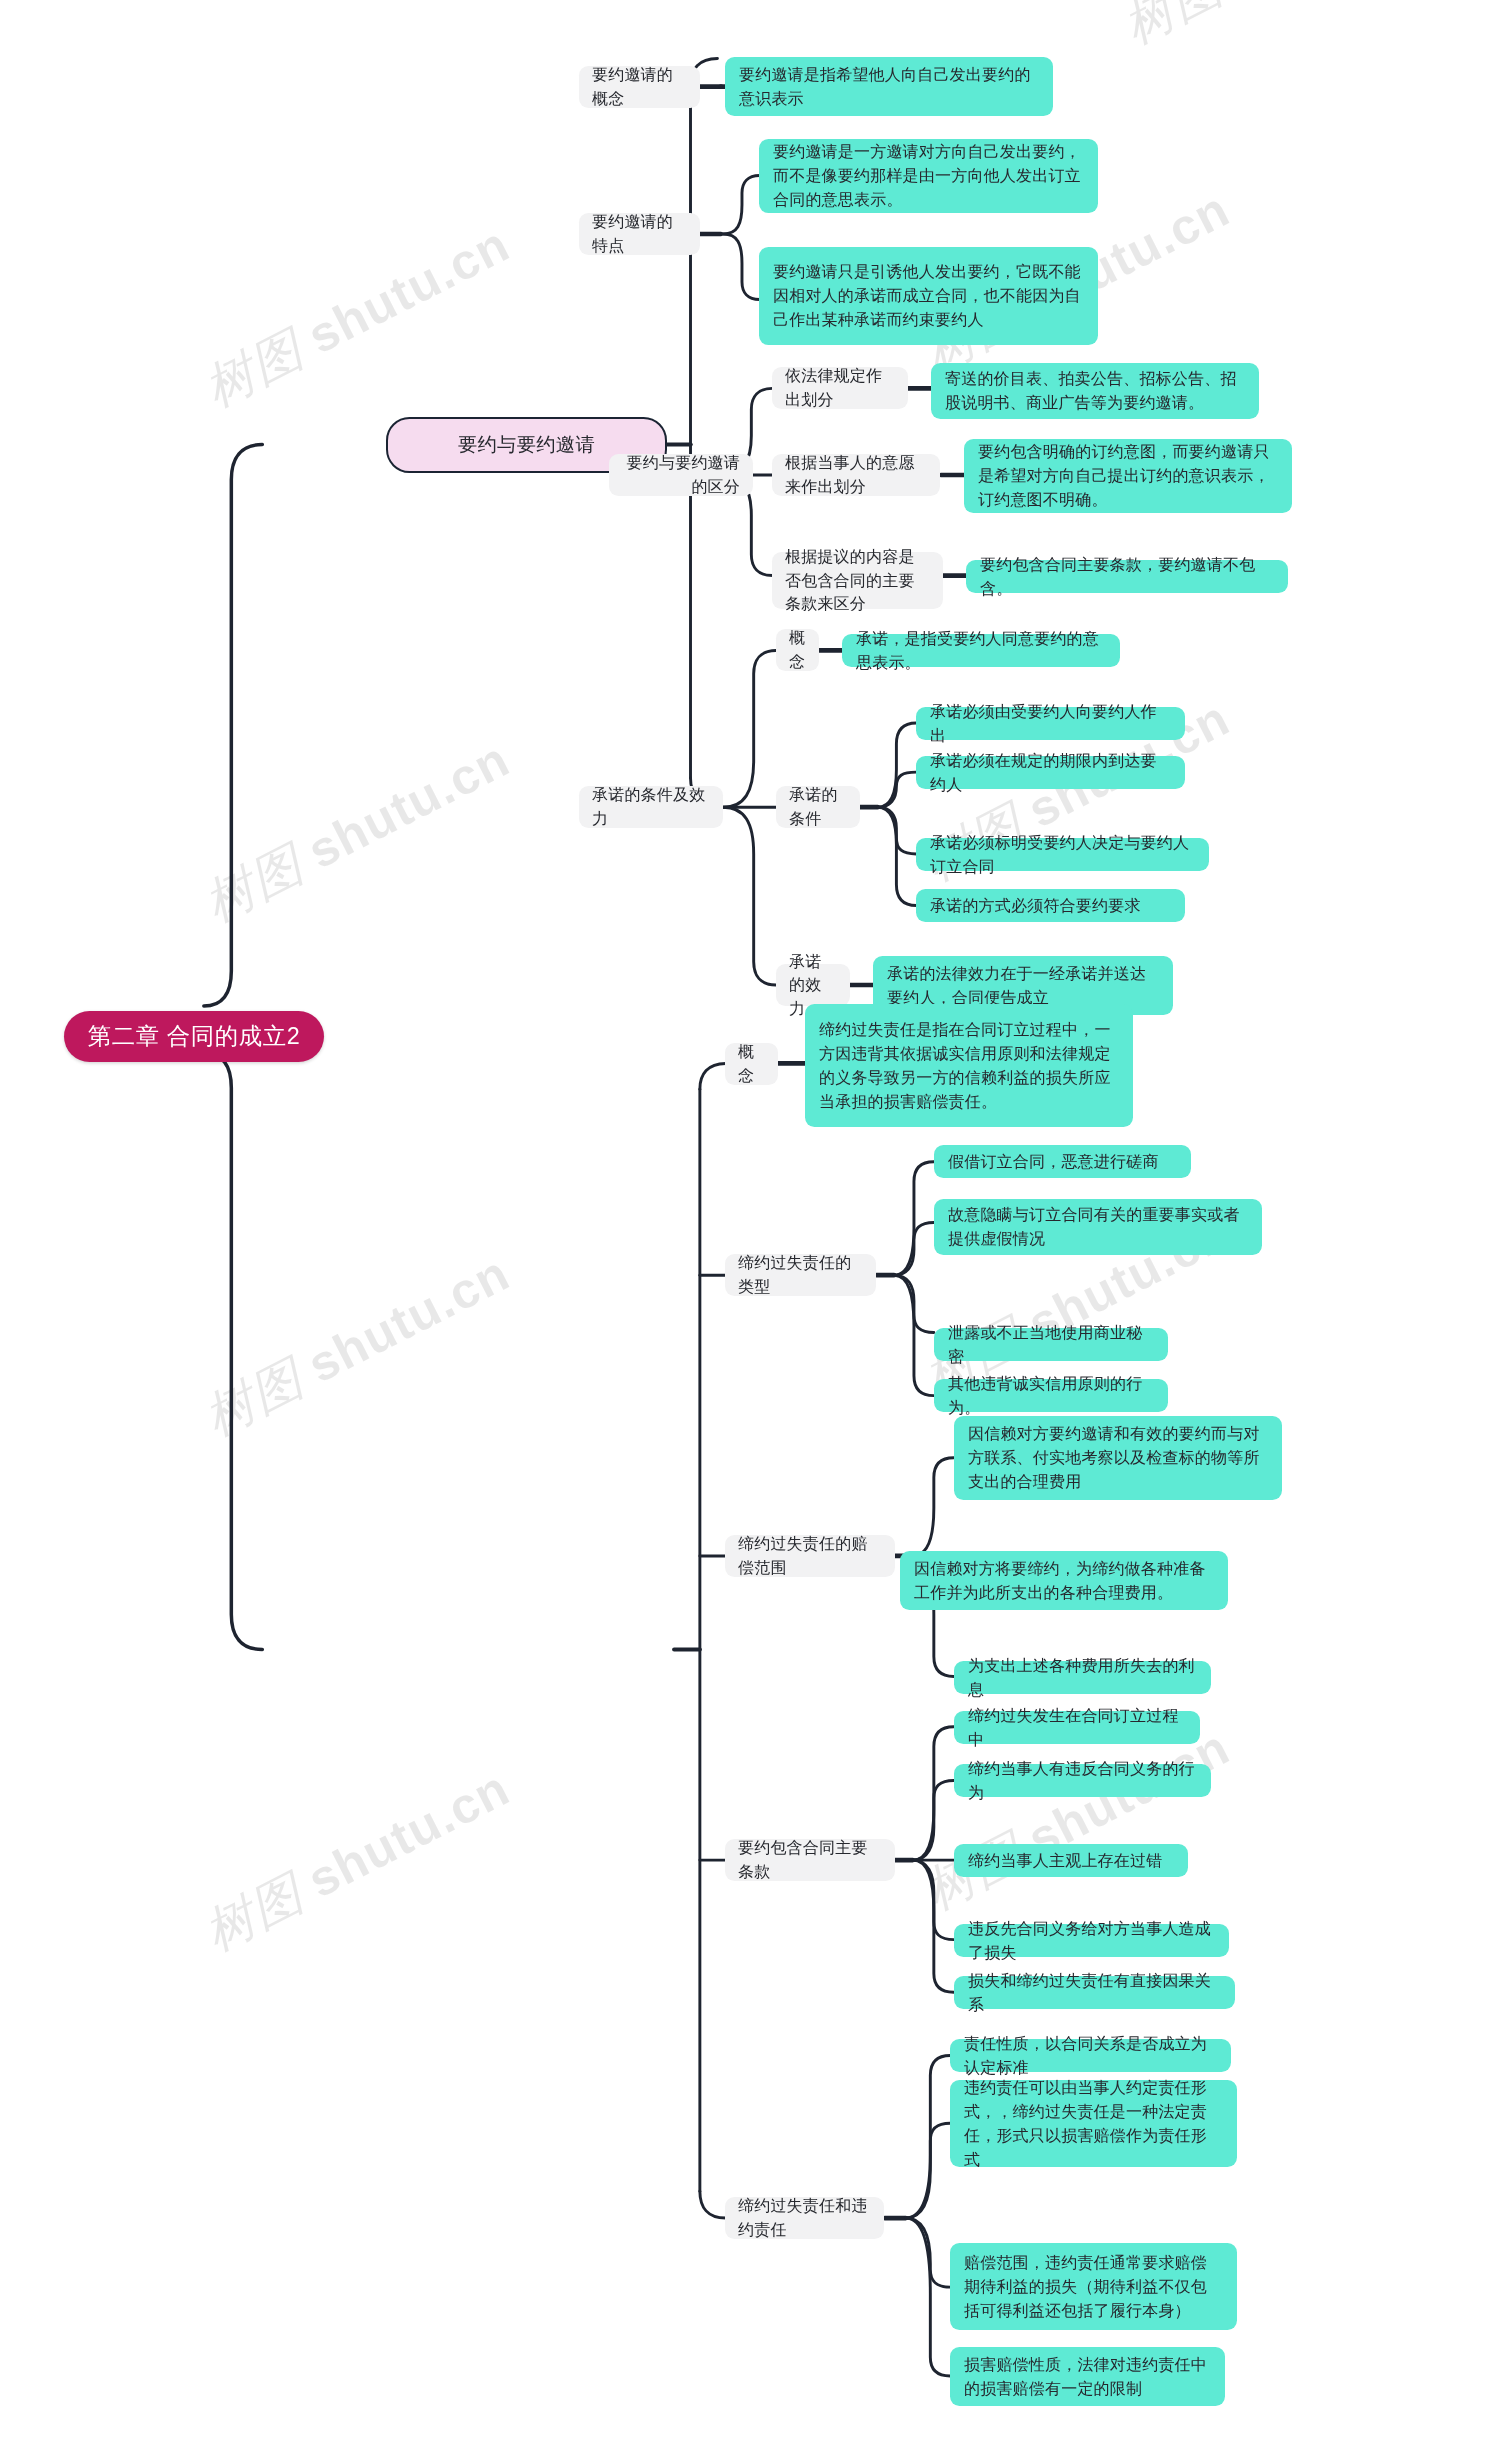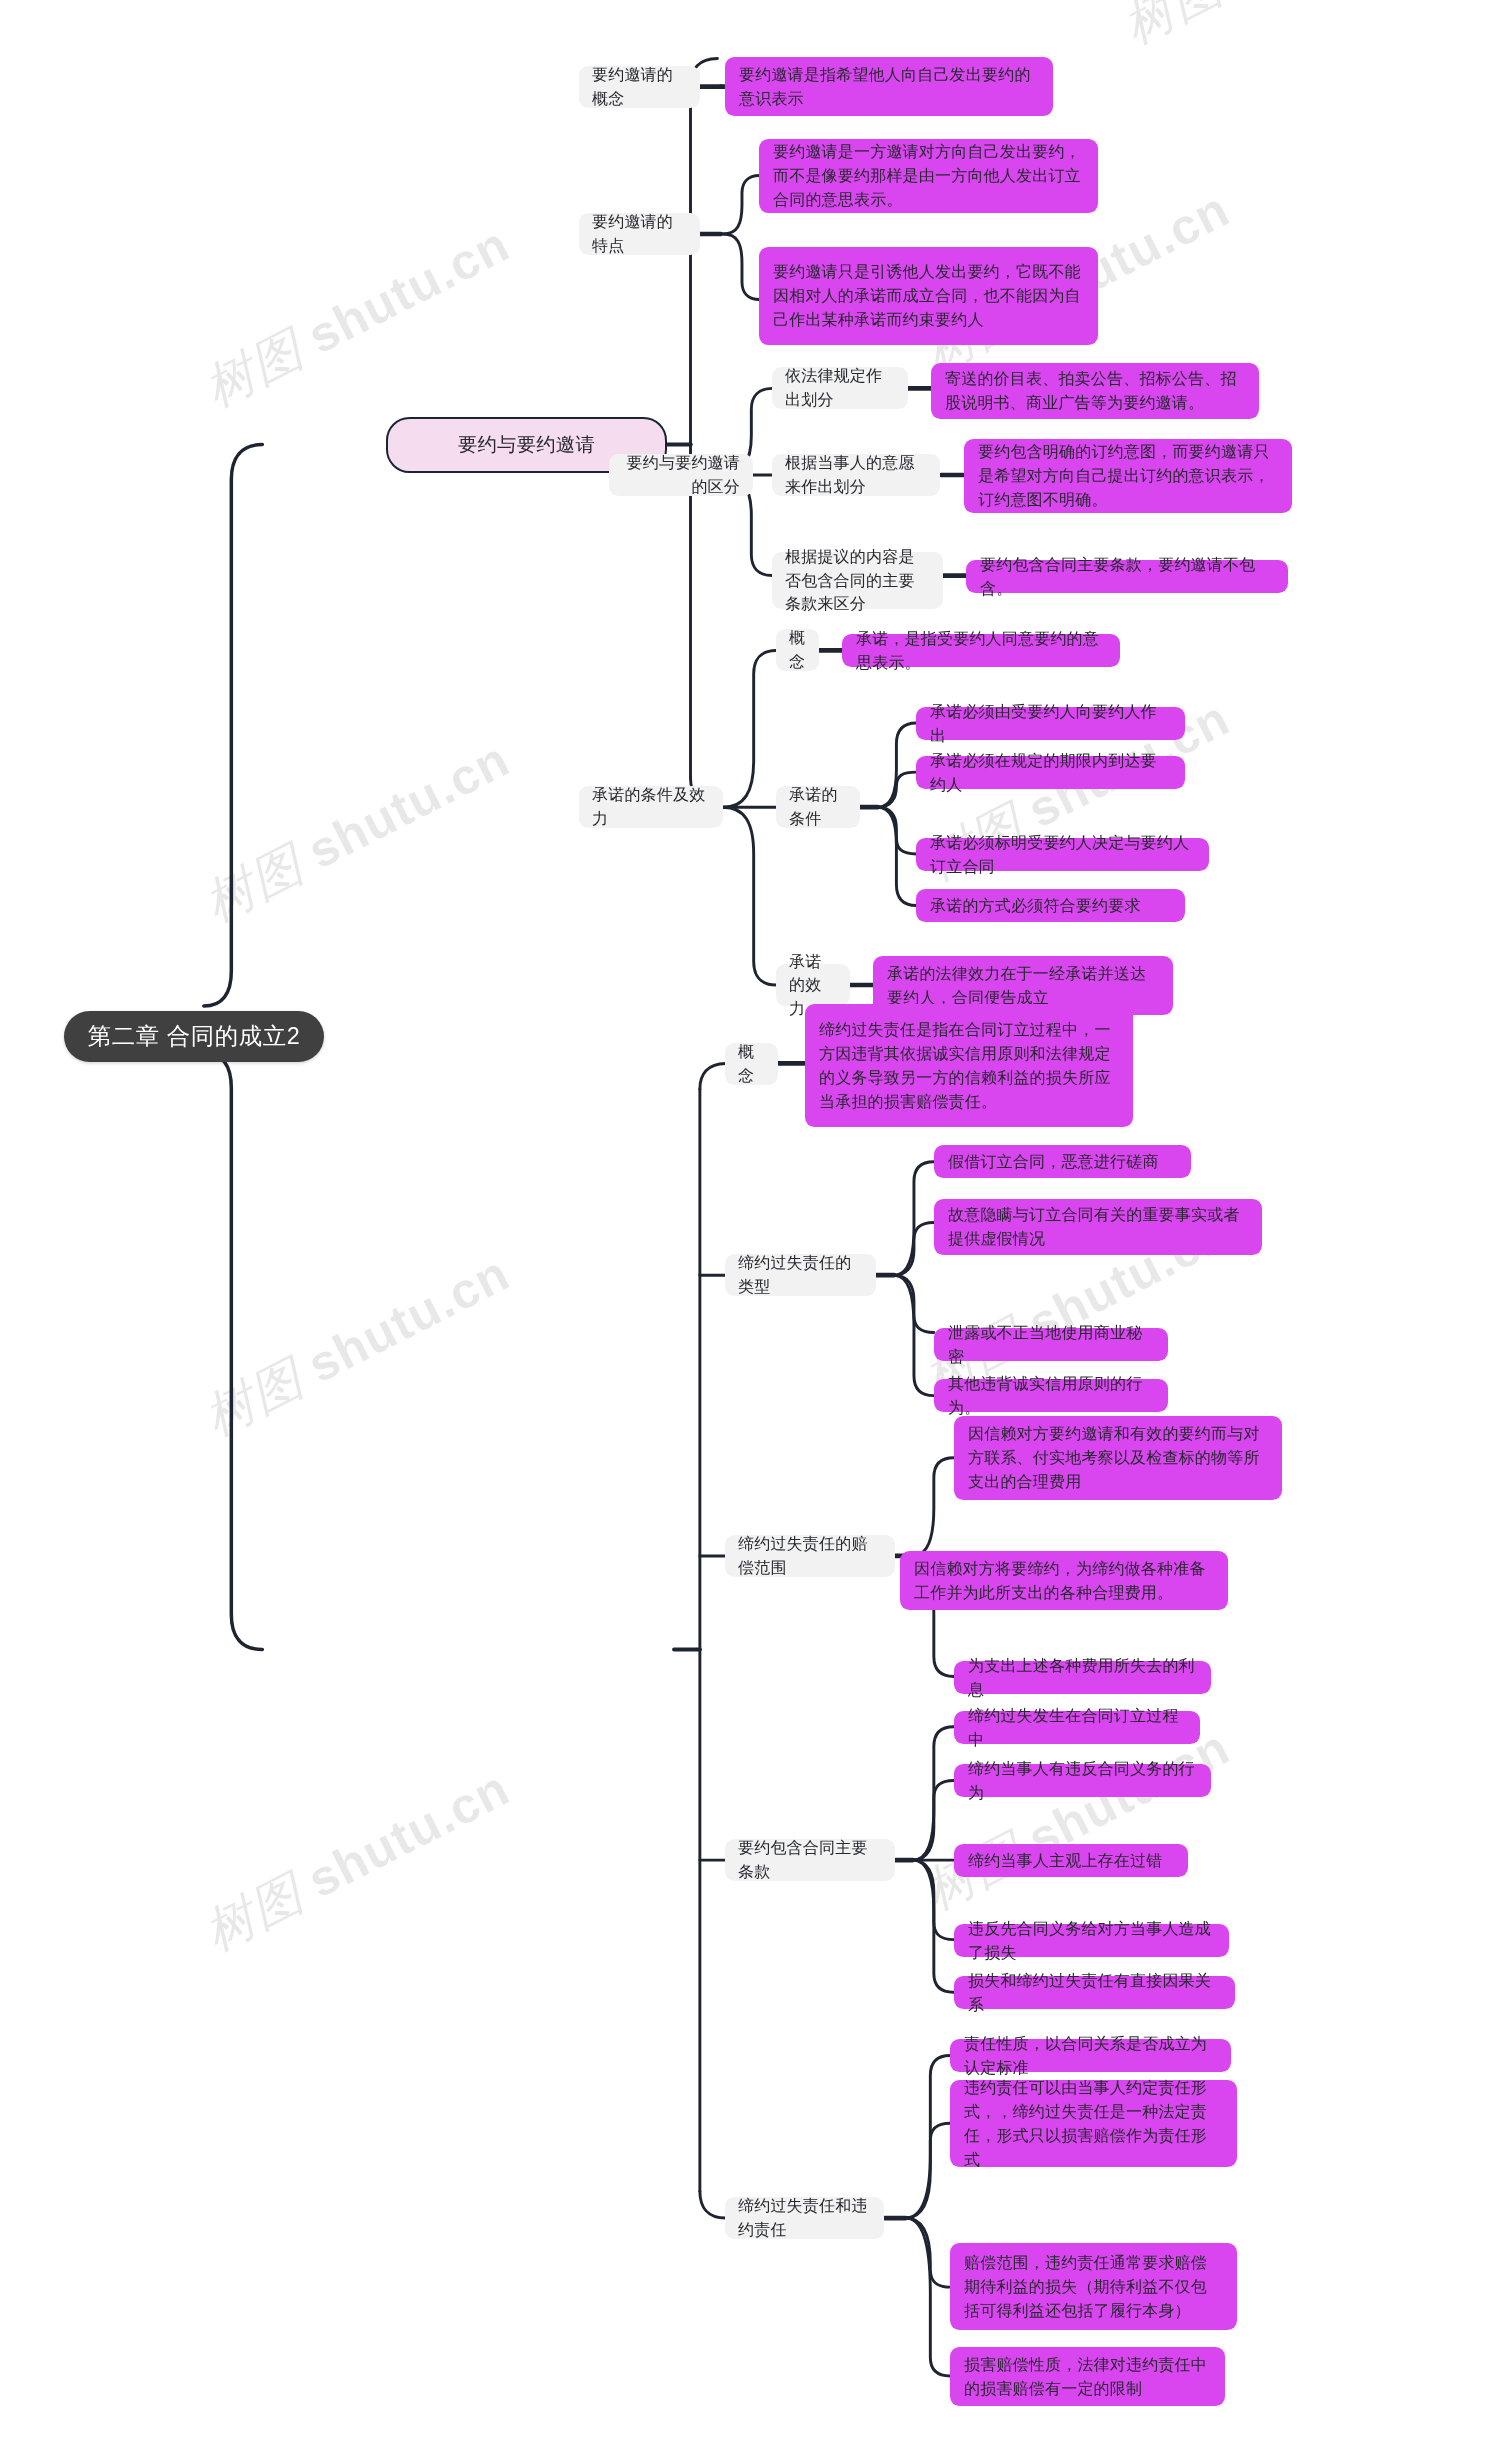--- a/index.html
+++ b/index.html
@@ -43,21 +43,21 @@
     position:absolute;
     box-sizing:border-box;
     display:flex;
     align-items:center;
     border-radius:8.2px;
   }
   .node .txt{display:block;width:100%;}
 
   
   .root{
-    background:#404040;
+    background:#be185d;
     border-radius:27px;
     color:#ffffff;
     font-size:23.4px;
     line-height:1.34;
     padding:10.5px 23.4px;
     letter-spacing:0.6px;
     box-shadow:0 1.2px 3.5px rgba(0,0,0,.18);
   }
 
   
@@ -75,21 +75,21 @@
   .box{
     background:#f2f2f3;
     border-radius:9.4px;
     font-size:16px;
     line-height:1.48;
     padding:8.2px 13px;
     letter-spacing:0.2px;
   }
 
   .leaf{
-    background:#d946ef;
+    background:#5eead4;
     border-radius:9.4px;
     font-size:16px;
     line-height:1.5;
     padding:8.8px 14px;
     letter-spacing:0.2px;
   }
 </style>
 </head>
 <body>
 

